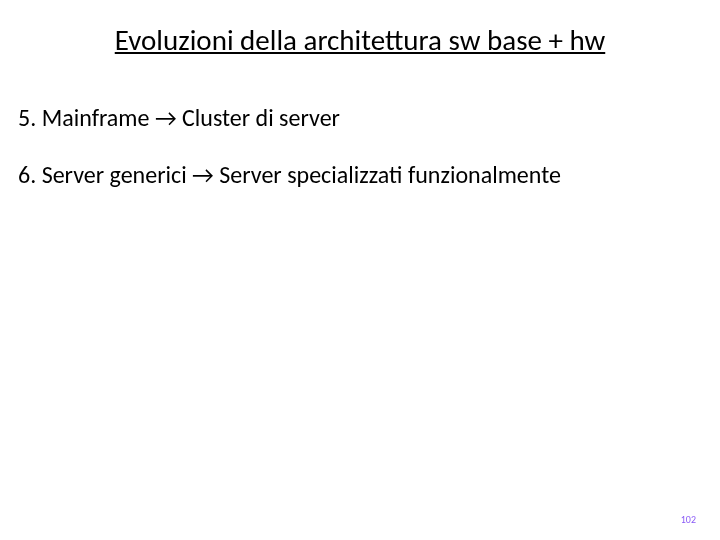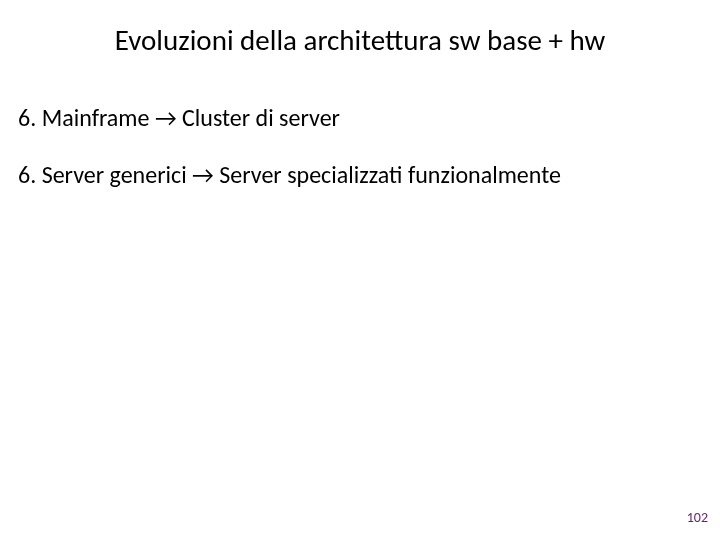--- a/index.html
+++ b/index.html
@@ -23,44 +23,45 @@
     }
     .title {
       font-size: 29px;
       font-weight: 400;
       color: #000000;
       text-align: center;
       padding-top: 22px;
       padding-left: 70px;
       padding-right: 70px;
       letter-spacing: 0px;
+      text-decoration: underline;
     }
     .content {
       padding-left: 18px;
       padding-right: 18px;
       padding-top: 44px;
     }
     .item {
       font-size: 24px;
       color: #000000;
       margin-bottom: 26px;
       line-height: 1.3;
       letter-spacing: 0px;
     }
     .page-number {
       position: absolute;
       bottom: 14px;
-      right: 12px;
-      font-size: 14px;
-      color: #701a75;
+      right: 24px;
+      font-size: 10px;
+      color: #8b5cf6;
     }
   </style>
 </head>
 <body>
 
 <div class="slide">
   <h1 class="title">Evoluzioni della architettura sw base + hw</h1>
   <div class="content">
-    <div class="item">6. Mainframe → Cluster di server</div>
+    <div class="item">5. Mainframe → Cluster di server</div>
     <div class="item">6. Server generici → Server specializzati funzionalmente</div>
   </div>
   <div class="page-number">102</div>
 </div>
 
 </body></html>

